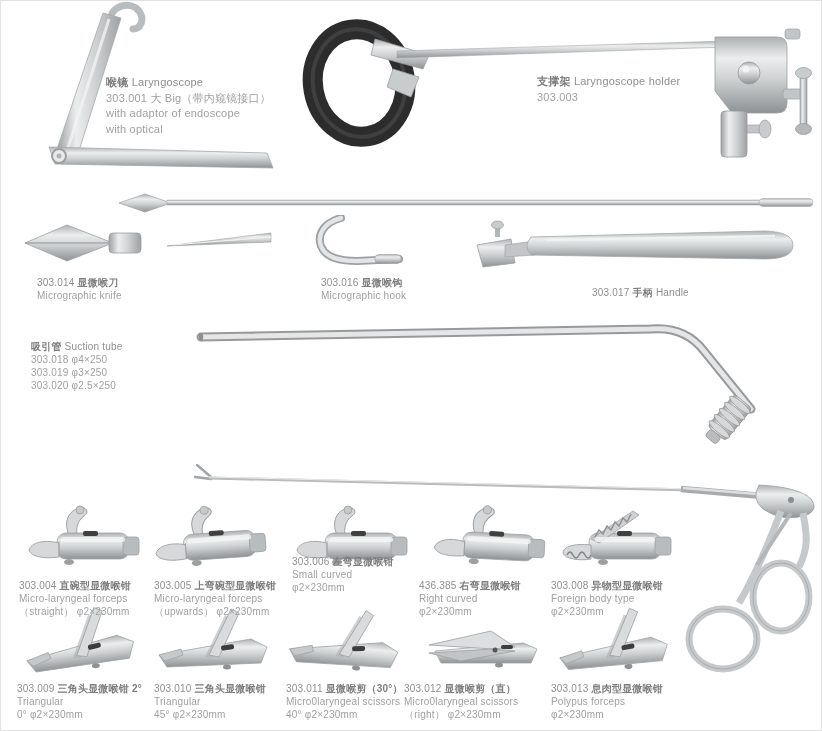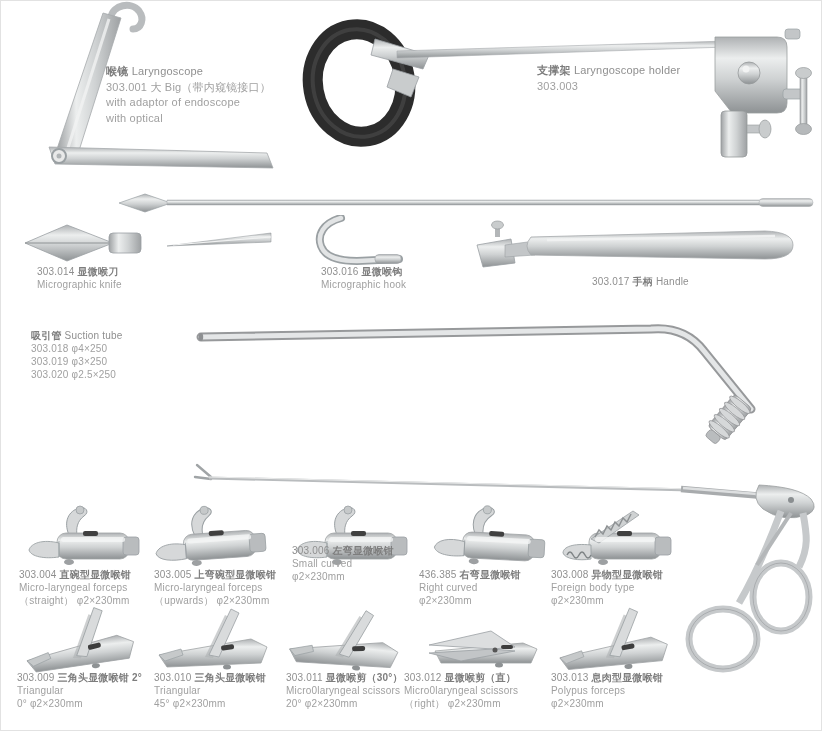--- a/index.html
+++ b/index.html
@@ -1,21 +1,21 @@
 <!DOCTYPE html>
 <html><head>
 <meta charset="utf-8">
 <style>
   html,body{margin:0;padding:0;background:#f4f4f4;}
   .page{position:relative;width:822px;height:731px;background:#ffffff;border:1px solid #e2e2e2;
         box-sizing:border-box;overflow:hidden;
         font-family:"Liberation Sans","DejaVu Sans",sans-serif;}
   .ill{position:absolute;}
   .lab{position:absolute;font-size:10px;line-height:13px;color:#a0a0a0;letter-spacing:.2px;white-space:nowrap;}
-  .lab .l1{color:#8f8f8f;}
+  .lab .l1{color:#8f8f8f;margin-top:11px;}
   .lab b{font-weight:bold;color:#7d7d7d;}
   .lab-lg{font-size:11px;line-height:15.5px;}
   .hidden-defs{position:absolute;width:0;height:0;overflow:hidden;}
 </style>
 </head>
 <body>
 
 <div class="page">
 
   <svg class="hidden-defs" aria-hidden="true">
@@ -269,21 +269,21 @@
     <div>0°  φ2×230mm</div>
   </div>
   <div class="lab" style="left:153px;top:670px">
     <div class="l1"><span>303.010</span> <b>三角头显微喉钳</b></div>
     <div>Triangular</div>
     <div>45°  φ2×230mm</div>
   </div>
   <div class="lab" style="left:285px;top:670px">
     <div class="l1"><span>303.011</span> <b>显微喉剪（30°）</b></div>
     <div>Micro0laryngeal scissors</div>
-    <div>20°  φ2×230mm</div>
+    <div>40°  φ2×230mm</div>
   </div>
   <div class="lab" style="left:403px;top:670px">
     <div class="l1"><span>303.012</span> <b>显微喉剪（直）</b></div>
     <div>Micro0laryngeal scissors</div>
     <div>（right） φ2×230mm</div>
   </div>
   <div class="lab" style="left:550px;top:670px">
     <div class="l1"><span>303.013</span> <b>息肉型显微喉钳</b></div>
     <div>Polypus forceps</div>
     <div>φ2×230mm</div>

